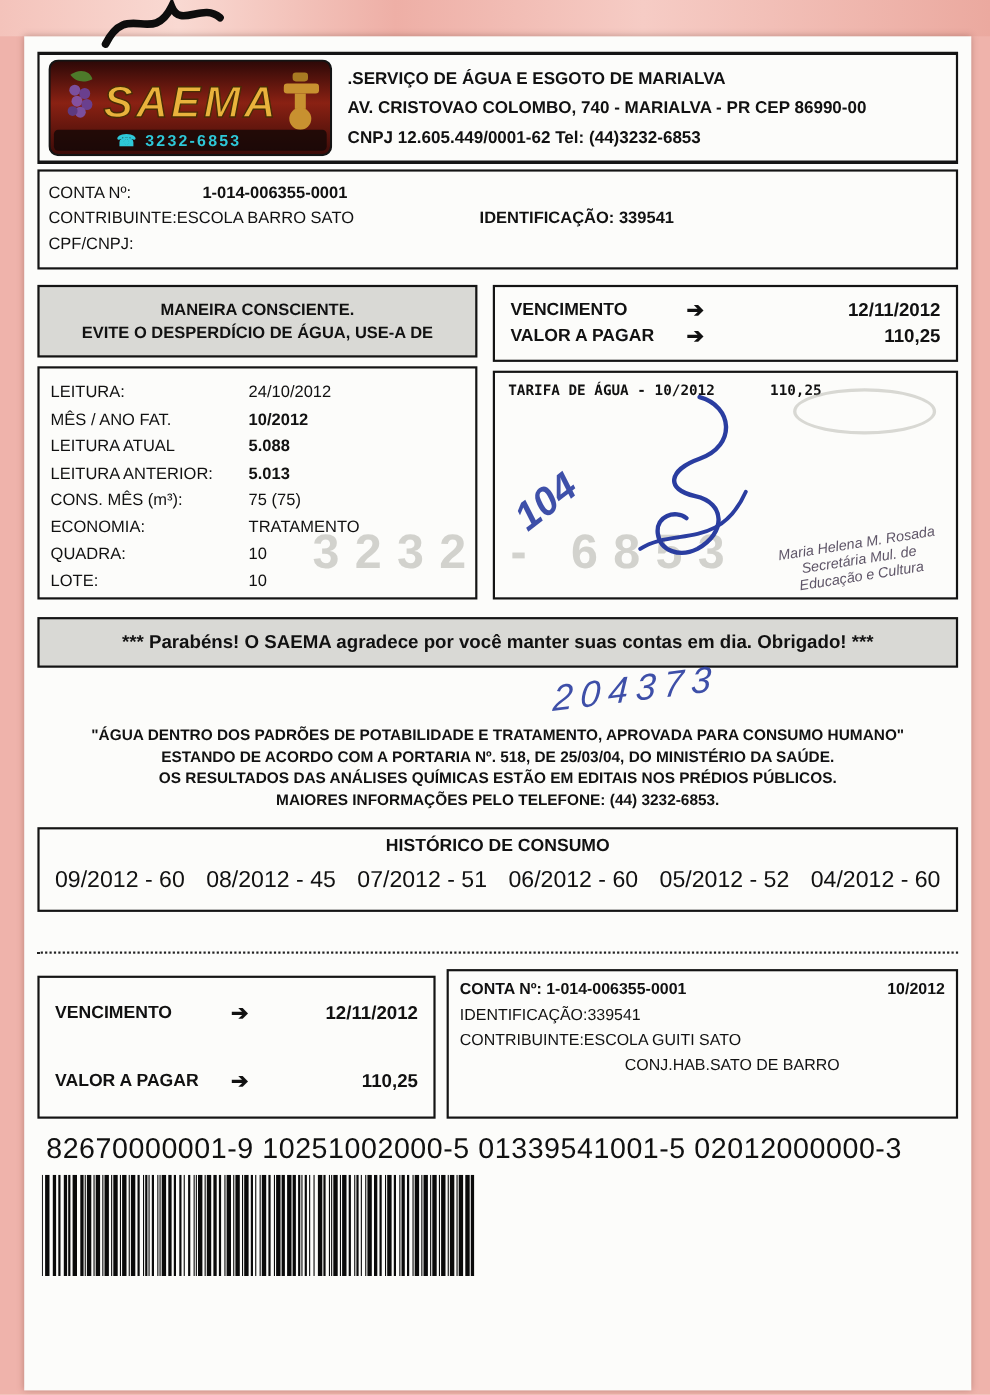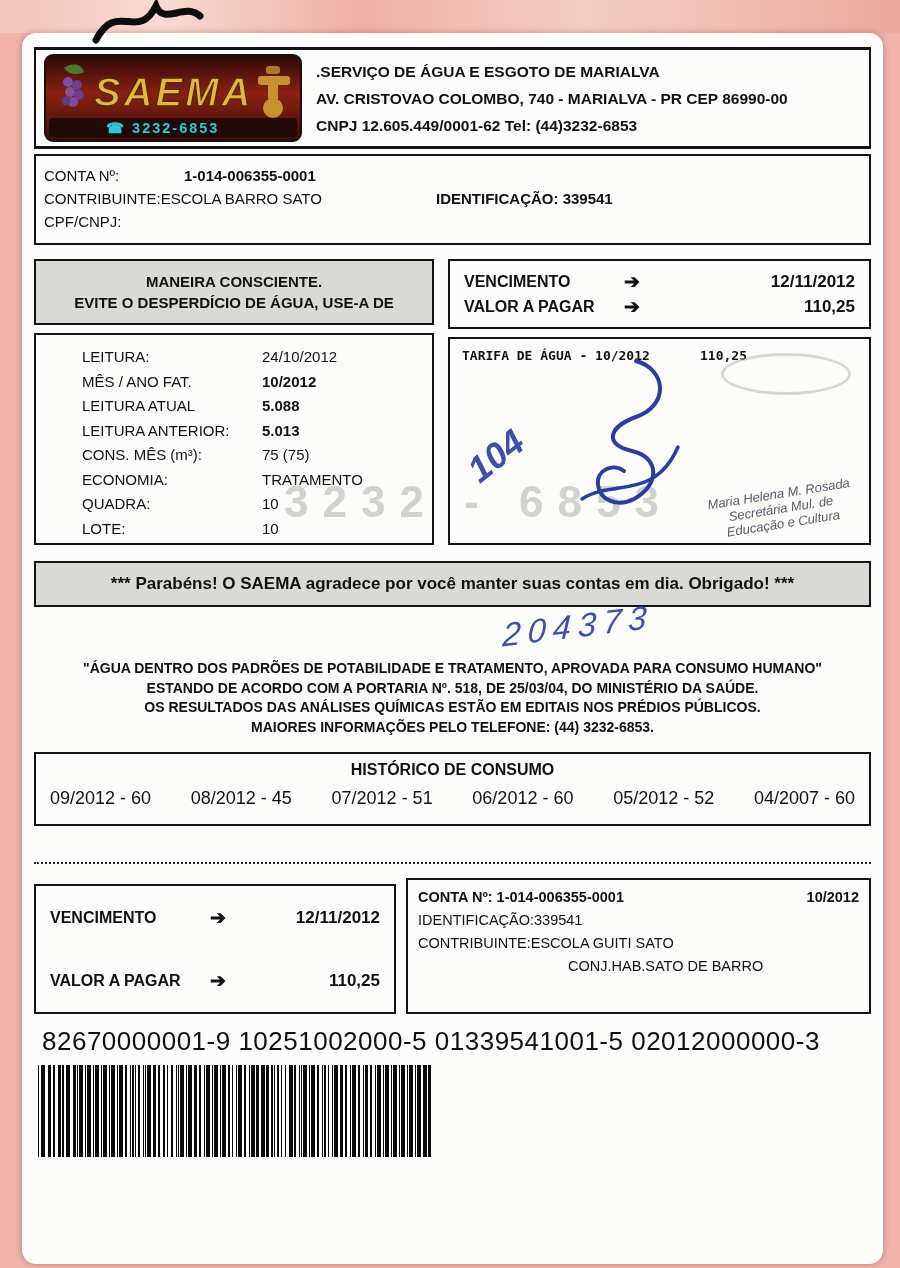--- a/index.html
+++ b/index.html
@@ -14,21 +14,20 @@
   .scan-streak-top {
     position:absolute; left:0; top:0; width:900px; height:33px;
     background:linear-gradient(90deg,#f4c3bb 0%,#f9d9d2 18%,#eeafa6 40%,#f6ccc5 65%,#eba99f 100%);
   }
   .tape-mark { position:absolute; left:88px; top:-4px; z-index:5; }
   .paper {
     position:absolute; left:22px; top:33px; width:861px; height:1231px;
     background:#fcfcfa;
     box-shadow:0 0 6px rgba(90,40,30,.35);
     padding:0 12px;
-    border-radius:14px;
   }
   .box { border:2px solid #141414; background:transparent; }
   .gray { background:#d9d9d5; }
   .b { font-weight:bold; }
 
   
   .header { margin-top:14px; height:102px; display:flex; align-items:center; padding:6px 8px; border-width:3px 2px 3px 2px; }
   .logo { width:258px; height:88px; flex:none; }
   .company { margin-left:14px; font-weight:bold; font-size:15.5px; line-height:27px; white-space:nowrap; }
 
@@ -43,21 +42,21 @@
   .watermark {
     position:absolute; left:250px; top:218px; z-index:0;
     font-size:44px; font-weight:bold; letter-spacing:14px;
     color:rgba(175,175,168,.55); pointer-events:none;
   }
   .mid-left { width:400px; flex:none; position:relative; z-index:1; }
   .mid-right { flex:1; position:relative; z-index:1; }
   .notice { height:66px; display:flex; flex-direction:column; justify-content:center; text-align:center; font-weight:bold; font-size:15px; line-height:21px; }
   .reading { margin-top:8px; height:212px; padding:10px 10px; font-size:15px; }
   .r-row { display:flex; line-height:24.5px; }
-  .r-label { width:180px; flex:none;margin-left:36px; }
+  .r-label { width:180px; flex:none; }
   .paybox { height:70px; padding:9px 14px; display:flex; flex-direction:column; justify-content:space-between; }
   .pay-row { display:flex; align-items:center; }
   .pay-label { font-weight:bold; font-size:16px; width:160px; flex:none; }
   .arrow { font-size:19px; font-weight:bold; }
   .pay-value { margin-left:auto; font-weight:bold; font-size:17px; }
   .tariff { margin-top:8px; height:208px; position:relative; padding:9px 12px; overflow:hidden; }
   .tariff-top { display:flex; font-family:"DejaVu Sans Mono", monospace; font-size:13px; font-weight:bold;align-items:flex-end; }
   .tariff-value { margin-left:auto; margin-right:110px; }
   .hand-104 {
     position:absolute; left:16px; top:96px; transform:rotate(-38deg);
@@ -79,21 +78,21 @@
     color:#2a3da0; font-size:33px; font-style:italic;
     letter-spacing:7px; transform:rotate(-7deg) skewX(-10deg); opacity:.9;
   }
 
   
   .quality { text-align:center; font-weight:bold; font-size:14px; line-height:19.5px; }
 
   
   .history { margin-top:15px; padding:7px 14px 15px 14px; }
   .history-title { text-align:center; font-weight:bold; font-size:16px; margin-bottom:9px; }
-  .history-entries { display:flex; justify-content:space-between; font-size:18px; }
+  .history-entries { display:flex; justify-content:space-between; font-size:21px; }
 
   
   .tear { margin-top:36px; border-top:2px dotted #222; height:0; }
 
   
   .stub { margin-top:20px; display:flex; gap:10px; }
   .stub-left { width:362px; flex:none; height:130px; padding:20px 14px; display:flex; flex-direction:column; justify-content:space-between; }
   .stub-right { flex:1; height:136px; margin-top:-6px; padding:6px 10px; font-size:14.5px; line-height:23px; }
   .stub-row1 { display:flex; }
   .stub-ref { margin-left:auto; font-weight:bold; }
@@ -258,21 +257,21 @@
   </div>
 
   <div class="box history">
     <div class="history-title">HISTÓRICO DE CONSUMO</div>
     <div class="history-entries">
         <span>09/2012 - 60</span>
         <span>08/2012 - 45</span>
         <span>07/2012 - 51</span>
         <span>06/2012 - 60</span>
         <span>05/2012 - 52</span>
-        <span>04/2007 - 60</span>
+        <span>04/2012 - 60</span>
       </div>
   </div>
 
   <div class="tear"></div>
 
   <div class="stub">
     <div class="box stub-left">
       <div class="pay-row">
         <span class="pay-label">VENCIMENTO</span>
         <span class="arrow">➔</span>

